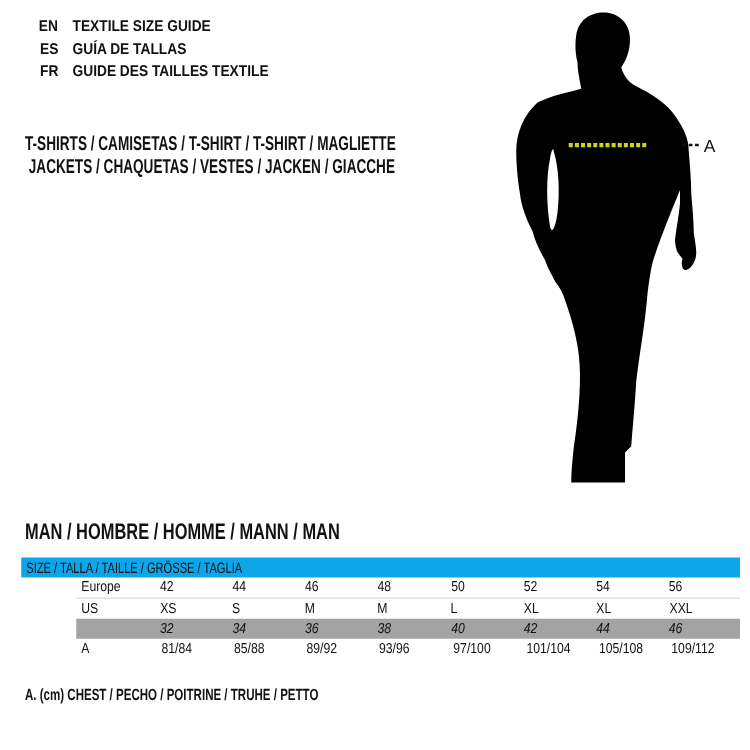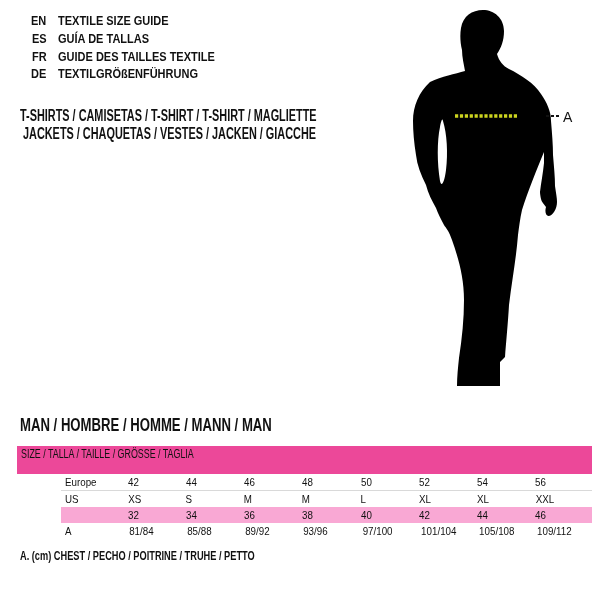--- a/index.html
+++ b/index.html
@@ -27,24 +27,24 @@
 
   
   .figure{position:absolute;left:400px;top:5px;width:185px;height:390px;}
 
   
   .section-title{position:absolute;left:20px;top:418px;height:14px;line-height:14px;
     font-size:18px;font-weight:bold;}
 
   
   .size-table{position:absolute;left:17px;top:446px;width:575px;font-size:11.5px;}
-  .table-header{height:28px;line-height:16px;background:#ec4899;padding-left:4px;font-size:12px;}
+  .table-header{height:16px;line-height:16px;background:#0ea5e9;padding-left:4px;font-size:12px;}
   .trow{display:flex;height:16px;line-height:16px;margin-left:44px;}
   .trow.sep{border-bottom:1.5px solid #d9d9d9;}
-  .trow.alt{background:#f9a8d4;}
+  .trow.alt{background:#a3a3a3;font-style:italic;}
   .tlabel{flex:0 0 62px;padding-left:4px;text-align:left;}
   .tcell{flex:1;}
   .tcell .cx{transform-origin:50% 50%;}
 
   
   .footnote{position:absolute;left:20px;top:549px;height:14px;line-height:14px;
     font-size:13px;font-weight:bold;}
 </style>
 </head>
 <body>
@@ -54,24 +54,20 @@
     <span class="lang-code"><span class="cx cx88">EN</span></span>
     <span class="cx cx88">TEXTILE SIZE GUIDE</span>
   </div>
   <div class="lang-row">
     <span class="lang-code"><span class="cx cx88">ES</span></span>
     <span class="cx cx88">GUÍA DE TALLAS</span>
   </div>
   <div class="lang-row">
     <span class="lang-code"><span class="cx cx88">FR</span></span>
     <span class="cx cx88">GUIDE DES TAILLES TEXTILE</span>
-  </div>
-  <div class="lang-row">
-    <span class="lang-code"><span class="cx cx88">DE</span></span>
-    <span class="cx cx88">TEXTILGRÖßENFÜHRUNG</span>
   </div>
 </div>
 
 <div class="categories">
   <div class="cat-line"><span class="cx cx68">T-SHIRTS / CAMISETAS / T-SHIRT / T-SHIRT / MAGLIETTE</span></div>
   <div class="cat-line"><span class="cx cx68">JACKETS / CHAQUETAS / VESTES / JACKEN / GIACCHE</span></div>
 </div>
 
 <svg class="figure" viewBox="0 0 185 390" xmlns="http://www.w3.org/2000/svg">
   <path fill="#000000" d="

